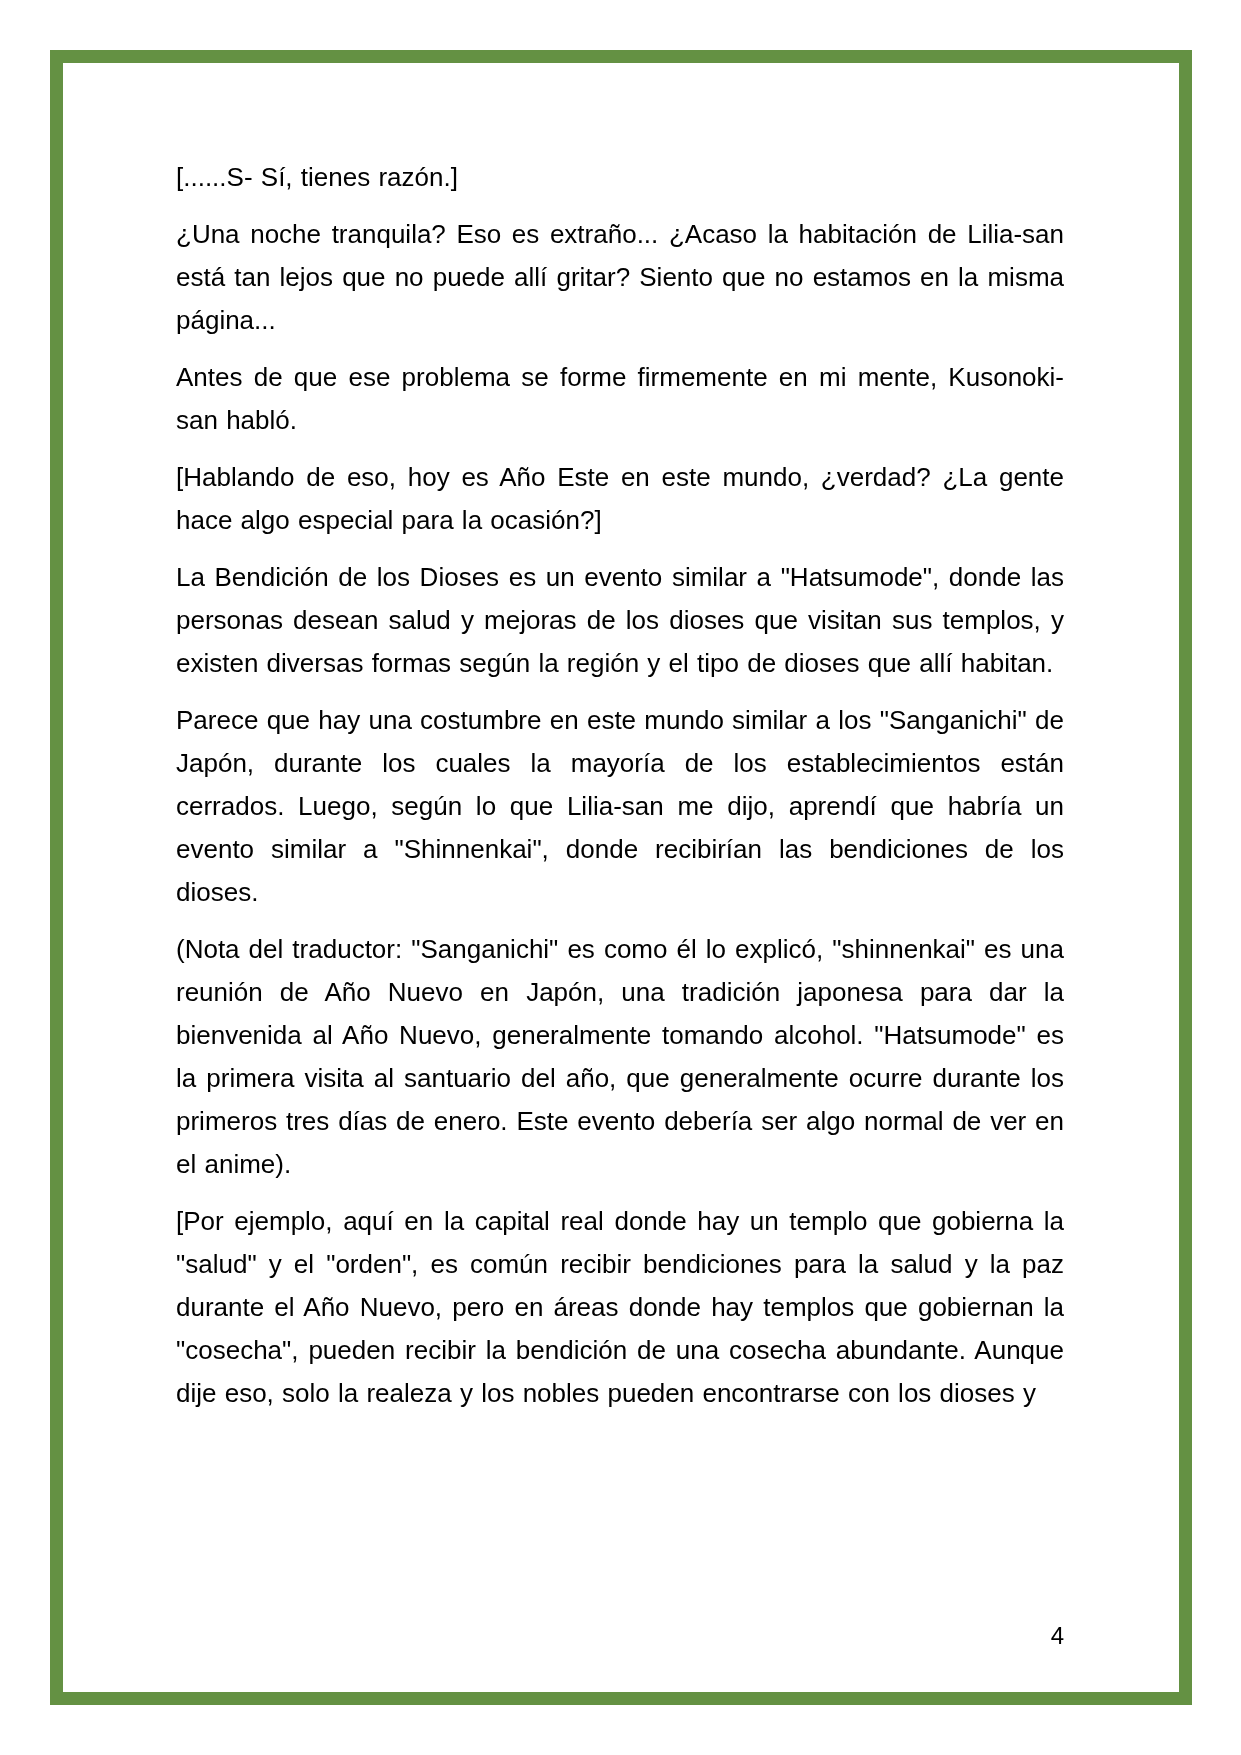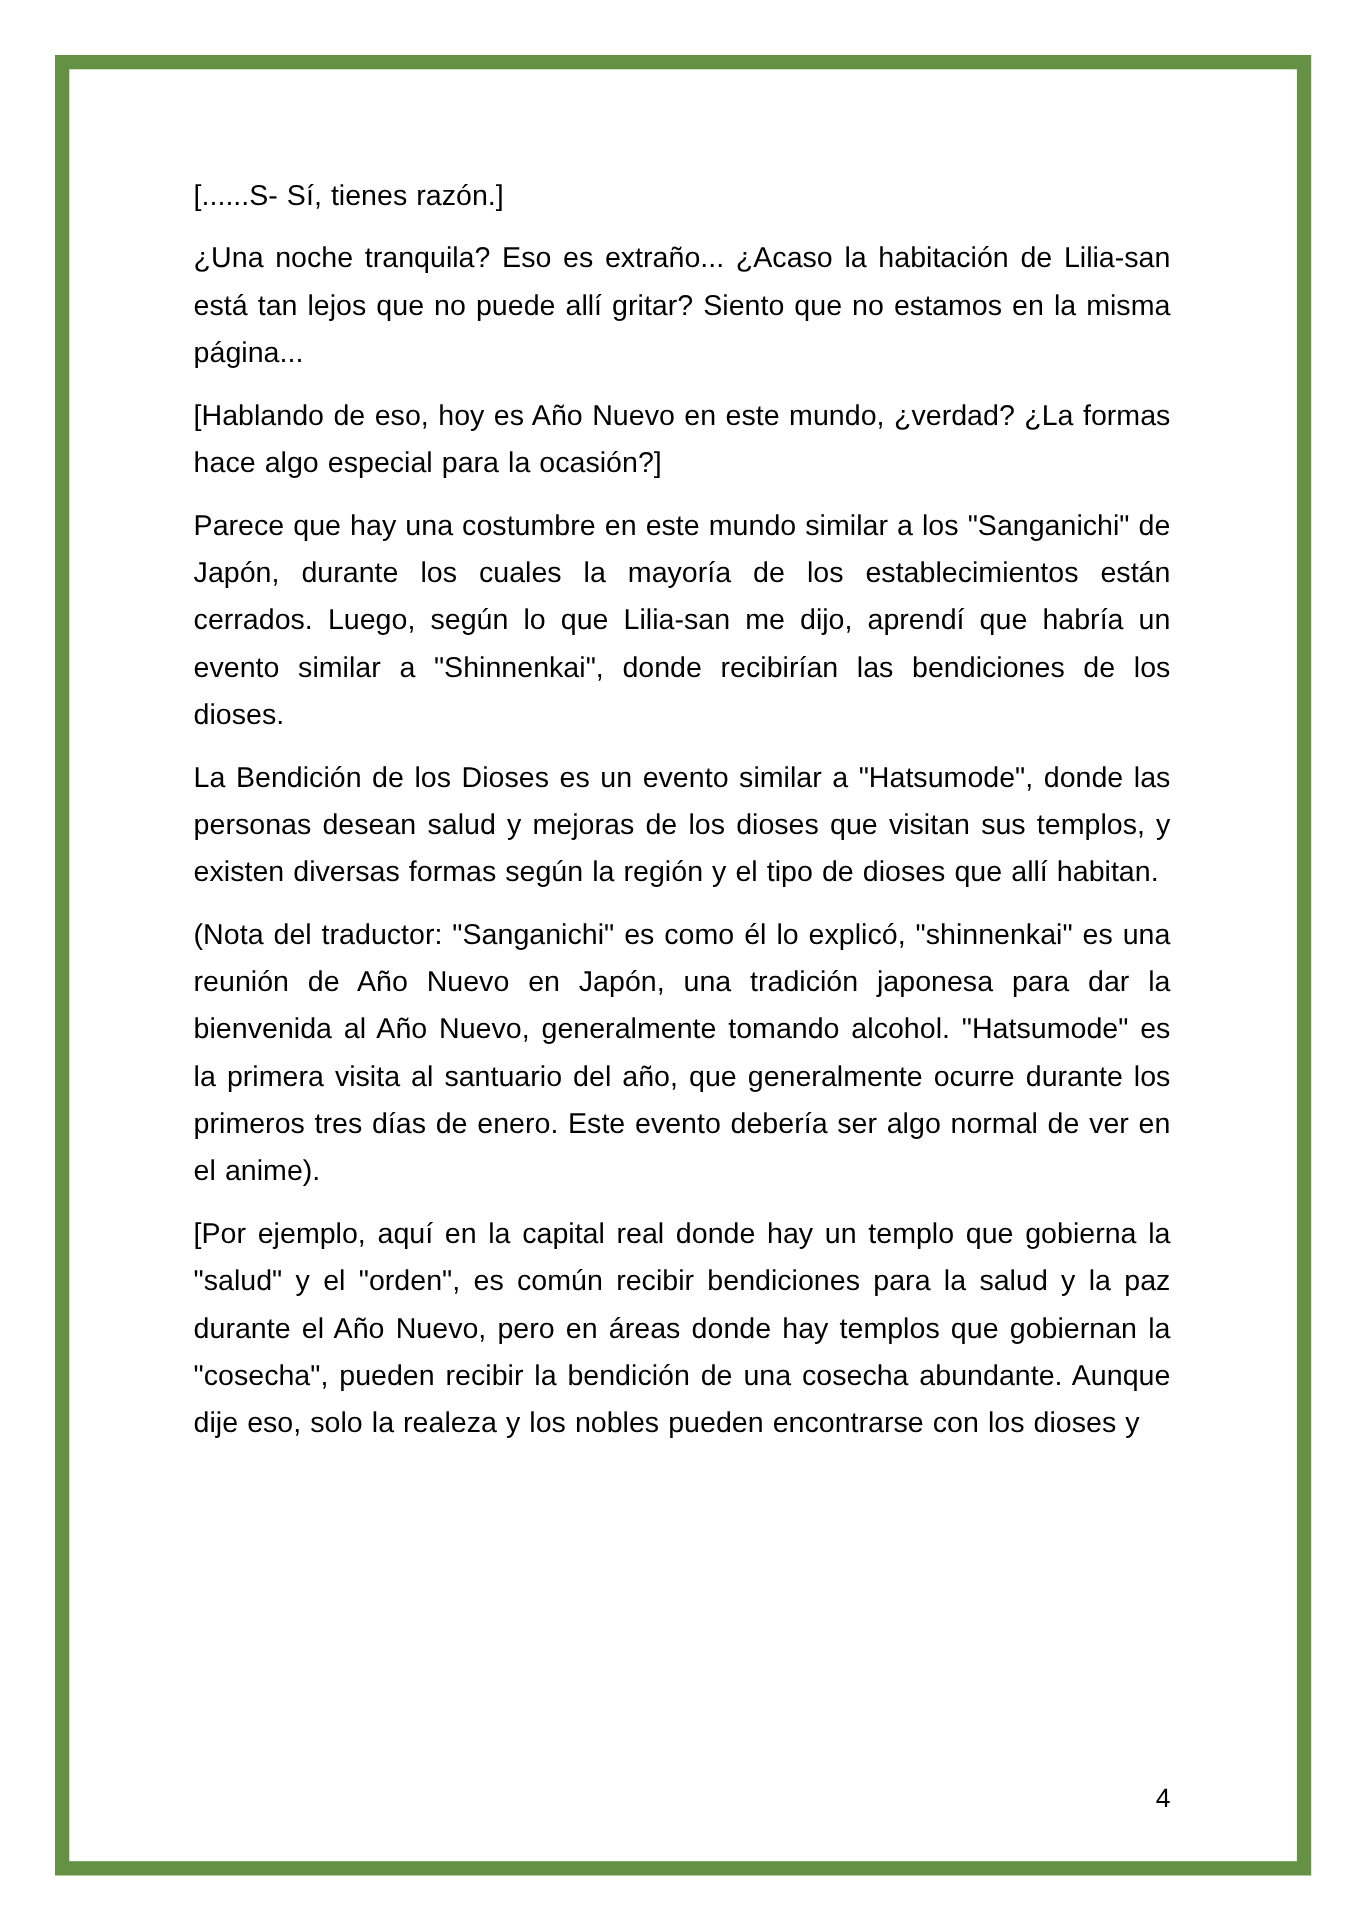--- a/index.html
+++ b/index.html
@@ -47,20 +47,21 @@
     text-align: right;
   }
 </style>
 </head>
 <body style="color: rgb(0, 0, 0); background: rgb(255, 255, 255);">
 
 <div class="page-frame" style="border-color: rgb(100, 145, 67); padding-left: 36px;">
   <div class="text-content">
     <p>[......S- Sí, tienes razón.]</p>
     <p>¿Una noche tranquila? Eso es extraño... ¿Acaso la habitación de Lilia-san está tan lejos que no puede allí gritar? Siento que no estamos en la misma página...</p>
-    <p>[Hablando de eso, hoy es Año Nuevo en este mundo, ¿verdad? ¿La formas hace algo especial para la ocasión?]</p>
+    <p>Antes de que ese problema se forme firmemente en mi mente, Kusonoki-san habló.</p>
+    <p>[Hablando de eso, hoy es Año Este en este mundo, ¿verdad? ¿La gente hace algo especial para la ocasión?]</p>
+    <p>La Bendición de los Dioses es un evento similar a "Hatsumode", donde las personas desean salud y mejoras de los dioses que visitan sus templos, y existen diversas formas según la región y el tipo de dioses que allí habitan.</p>
     <p>Parece que hay una costumbre en este mundo similar a los "Sanganichi" de Japón, durante los cuales la mayoría de los establecimientos están cerrados. Luego, según lo que Lilia-san me dijo, aprendí que habría un evento similar a "Shinnenkai", donde recibirían las bendiciones de los dioses.</p>
-    <p>La Bendición de los Dioses es un evento similar a "Hatsumode", donde las personas desean salud y mejoras de los dioses que visitan sus templos, y existen diversas formas según la región y el tipo de dioses que allí habitan.</p>
     <p>(Nota del traductor: "Sanganichi" es como él lo explicó, "shinnenkai" es una reunión de Año Nuevo en Japón, una tradición japonesa para dar la bienvenida al Año Nuevo, generalmente tomando alcohol. "Hatsumode" es la primera visita al santuario del año, que generalmente ocurre durante los primeros tres días de enero. Este evento debería ser algo normal de ver en el anime).</p>
     <p>[Por ejemplo, aquí en la capital real donde hay un templo que gobierna la "salud" y el "orden", es común recibir bendiciones para la salud y la paz durante el Año Nuevo, pero en áreas donde hay templos que gobiernan la "cosecha", pueden recibir la bendición de una cosecha abundante. Aunque dije eso, solo la realeza y los nobles pueden encontrarse con los dioses y</p>
   </div>
   <div class="page-number">4</div>
 </div>
 
 </body></html>

